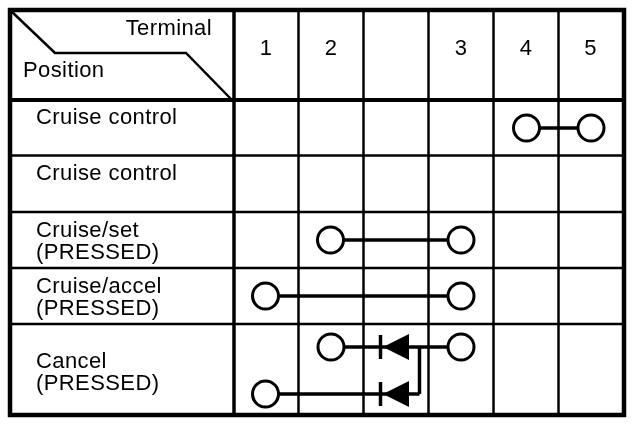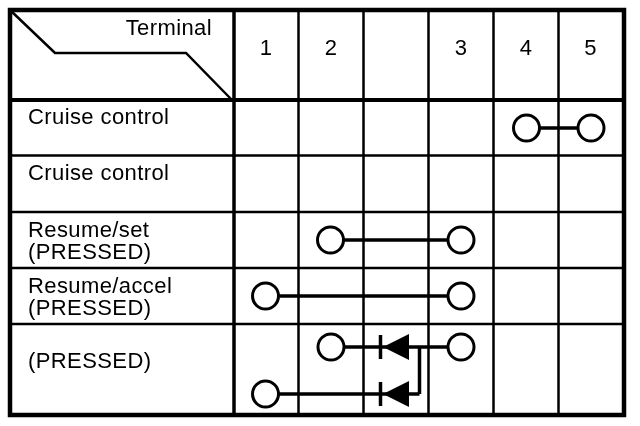--- a/index.html
+++ b/index.html
@@ -24,21 +24,21 @@
   .txt span{display:block;}
   .terminal-label{left:58px;top:17px;width:154px;text-align:right;}
   .position-label{left:23px;top:59px;}
   .digit{top:37px;height:24px;text-align:center;}
   .d1{left:234px;width:64px;}
   .d2{left:299px;width:64px;}
   .dblank{left:364px;width:64px;}
   .d3{left:429px;width:64px;}
   .d4{left:494px;width:64px;}
   .d5{left:559px;width:63px;}
-  .rowlab{left:28px;}
+  .rowlab{left:36px;}
   .r1{top:106px;}
   .r2{top:162px;}
   .r3{top:219px;}
   .r4{top:275px;}
   .r5{top:350px;}
 </style>
 </head>
 <body>
 
 <div class="stage">
@@ -95,39 +95,41 @@
         <polygon points="383,394 409,381 409,407" fill="#000"></polygon>
       </g>
 
       <circle cx="331" cy="347" r="13" fill="#fff" stroke="#000" stroke-width="3"></circle>
       <circle cx="461" cy="347" r="13" fill="#fff" stroke="#000" stroke-width="3"></circle>
       <circle cx="265.5" cy="394" r="13" fill="#fff" stroke="#000" stroke-width="3"></circle>
     </g>
   </svg>
 
   <div class="txt terminal-label">Terminal</div>
+  <div class="txt position-label">Position</div>
 
   <div class="txt digit d1">1</div>
   <div class="txt digit d2">2</div>
   <div class="txt digit dblank"></div>
   <div class="txt digit d3">3</div>
   <div class="txt digit d4">4</div>
   <div class="txt digit d5">5</div>
 
   <div class="txt rowlab r1">
     <span>Cruise control</span>
   </div>
   <div class="txt rowlab r2">
     <span>Cruise control</span>
   </div>
   <div class="txt rowlab r3">
-    <span>Resume/set</span>
+    <span>Cruise/set</span>
     <span>(PRESSED)</span>
   </div>
   <div class="txt rowlab r4">
-    <span>Resume/accel</span>
+    <span>Cruise/accel</span>
     <span>(PRESSED)</span>
   </div>
   <div class="txt rowlab r5">
+    <span>Cancel</span>
     <span>(PRESSED)</span>
   </div>
 
 </div>
 
 </body></html>

